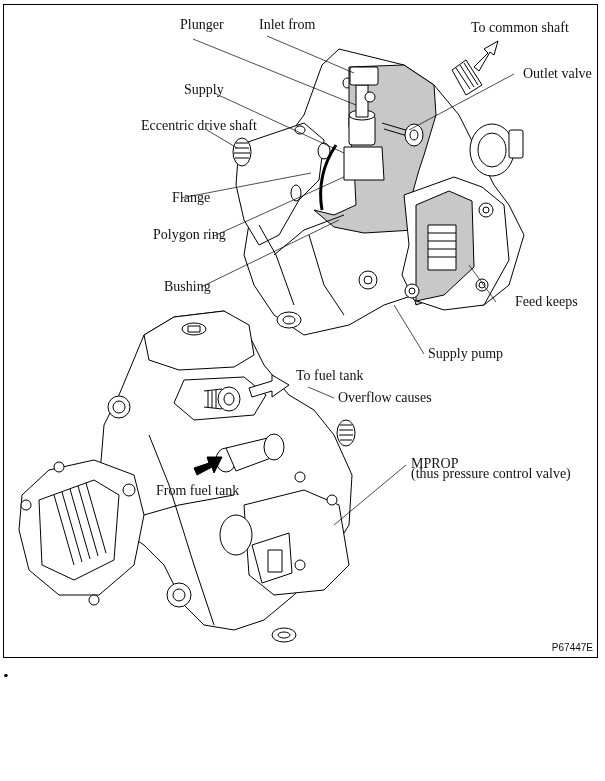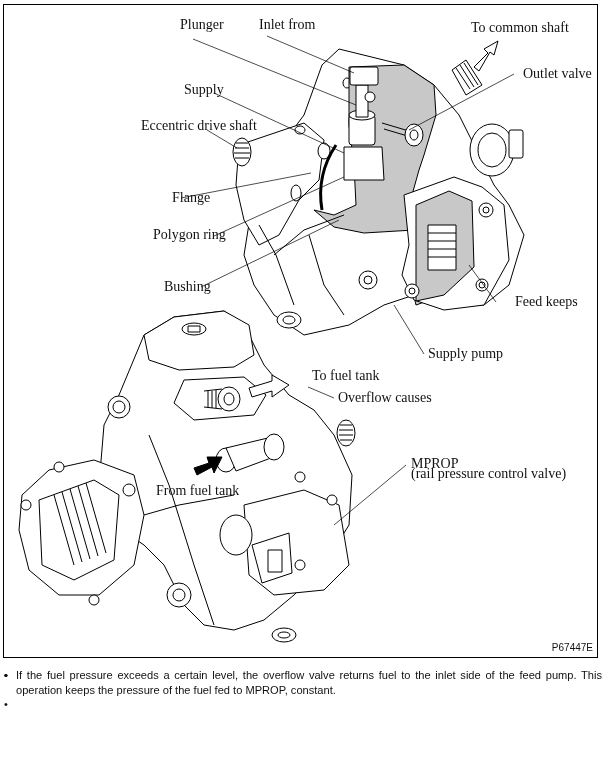--- a/index.html
+++ b/index.html
@@ -194,27 +194,27 @@
   <span class="lbl" style="left:255px;top:15px;">Inlet from</span>
   <span class="lbl" style="left:511px;top:64px;margin-left:8px;">Outlet valve</span>
   <span class="lbl" style="left:180px;top:80px;">Supply</span>
   <span class="lbl" style="left:137px;top:116px;">Eccentric drive shaft</span>
   <span class="lbl" style="left:144px;top:188px;margin-left:24px;">Flange</span>
   <span class="lbl" style="left:149px;top:225px;">Polygon ring</span>
   <span class="lbl" style="left:160px;top:277px;">Bushing</span>
   <span class="lbl" style="left:511px;top:292px;">Feed keeps</span>
   <span class="lbl" style="left:424px;top:344px;">Supply pump</span>
 
-  <span class="lbl" style="left:308px;top:366px;">To fuel tank</span>
+  <span class="lbl" style="left:292px;top:366px;">To fuel tank</span>
   <span class="lbl" style="left:334px;top:388px;">Overflow causes</span>
   <span class="lbl" style="left:152px;top:481px;">From fuel tank</span>
   <span class="lbl" style="left:407px;top:454px;">MPROP</span>
-  <span class="lbl" style="left:407px;top:464px;">(rail pressure control valve)</span>
+  <span class="lbl" style="left:407px;top:464px;">(thus pressure control valve)</span>
 
   <span class="figid">P67447E</span>
 </div>
 
 <ul class="notes">
   <li><span class="bullet">•</span></li>
   <li><span class="bullet">•</span></li>
-  <li><span class="bullet">•</span><span>If the fuel pressure exceeds a certain level, the overflow valve returns fuel to the inlet side of the feed pump. This operation keeps the pressure of the fuel fed to MPROP, constant.</span></li>
+  <li><span class="bullet">•</span></li>
   <li><span class="bullet">•</span></li>
 </ul>
 
 </body></html>

